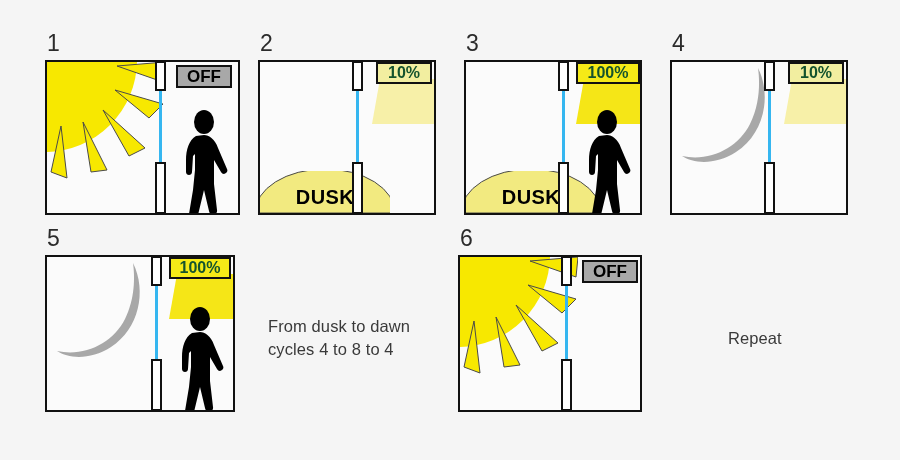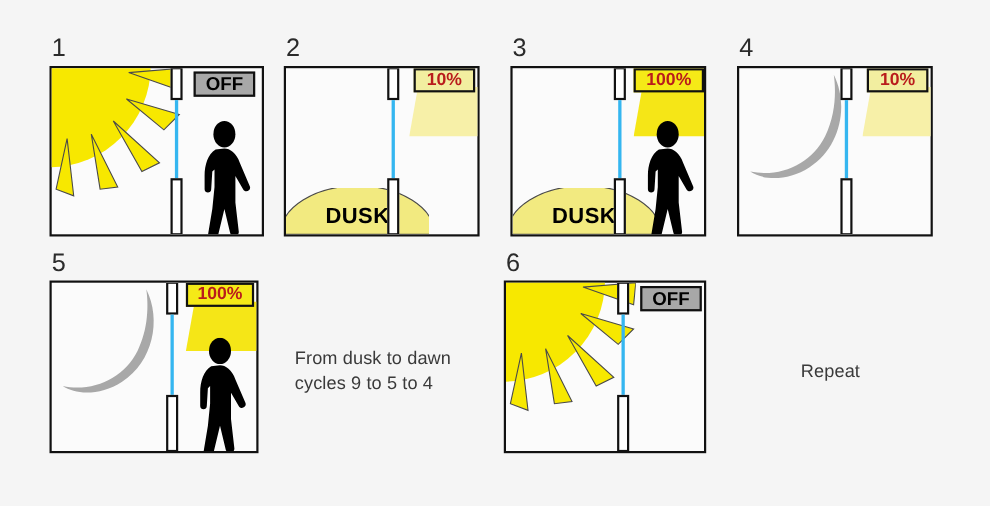--- a/index.html
+++ b/index.html
@@ -64,21 +64,21 @@
 
   
   .lamp{position:absolute;}
   .cone{position:absolute;left:0;top:13px;width:74px;height:45px;}
   .badge{
     position:absolute;left:4px;top:-4px;
     min-width:56px;height:22px;
     border:2.5px solid #111;
     box-sizing:border-box;
     display:flex;justify-content:center;
-    font-size:16px;font-weight:bold;color:#b91c1c;
+    font-size:16px;font-weight:bold;color:#14532d;
     letter-spacing:0;
     padding:0 4px;
   }
   .badge.b10{background:#f2eea0;}
   .badge.b100{background:#f5ea17;}
 
   
   .offbadge{
     position:absolute;
     height:23px;min-width:56px;
@@ -285,17 +285,17 @@
         <div class="door-leaf bottom"></div>
       </div>
 
       <div class="offbadge" style="left:122px;top:3px;">
         <span>OFF</span>
       </div>
     </div>
   </div>
 
   <div class="caption" style="left:268px;top:315px;width:180px;">From dusk to dawn
-cycles 9 to 5 to 4</div>
+cycles 4 to 8 to 4</div>
 
   <div class="caption" style="left:728px;top:327px;width:140px;">Repeat</div>
 
 </div>
 
 </body></html>

